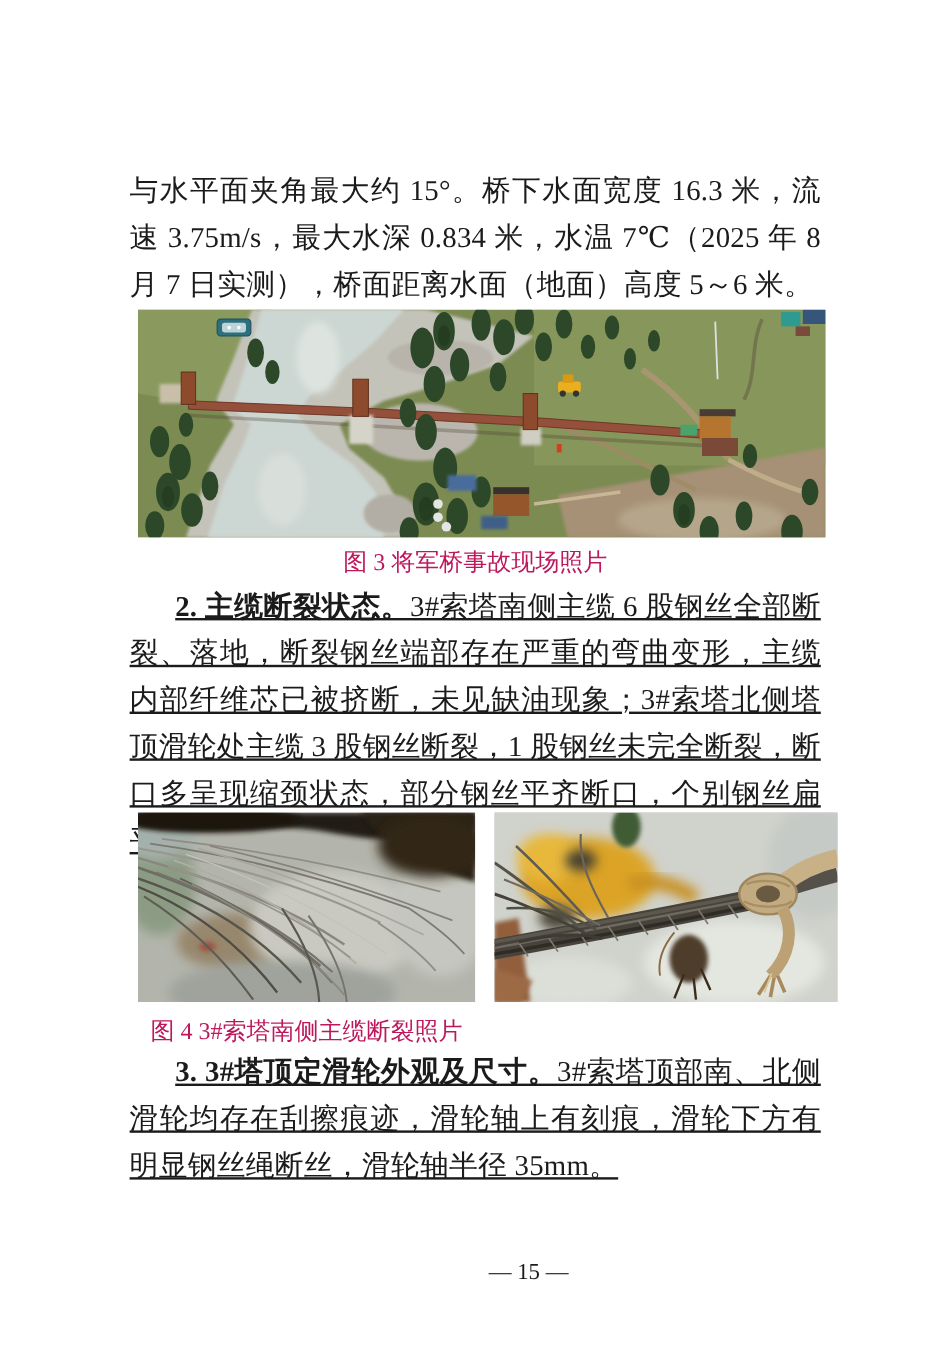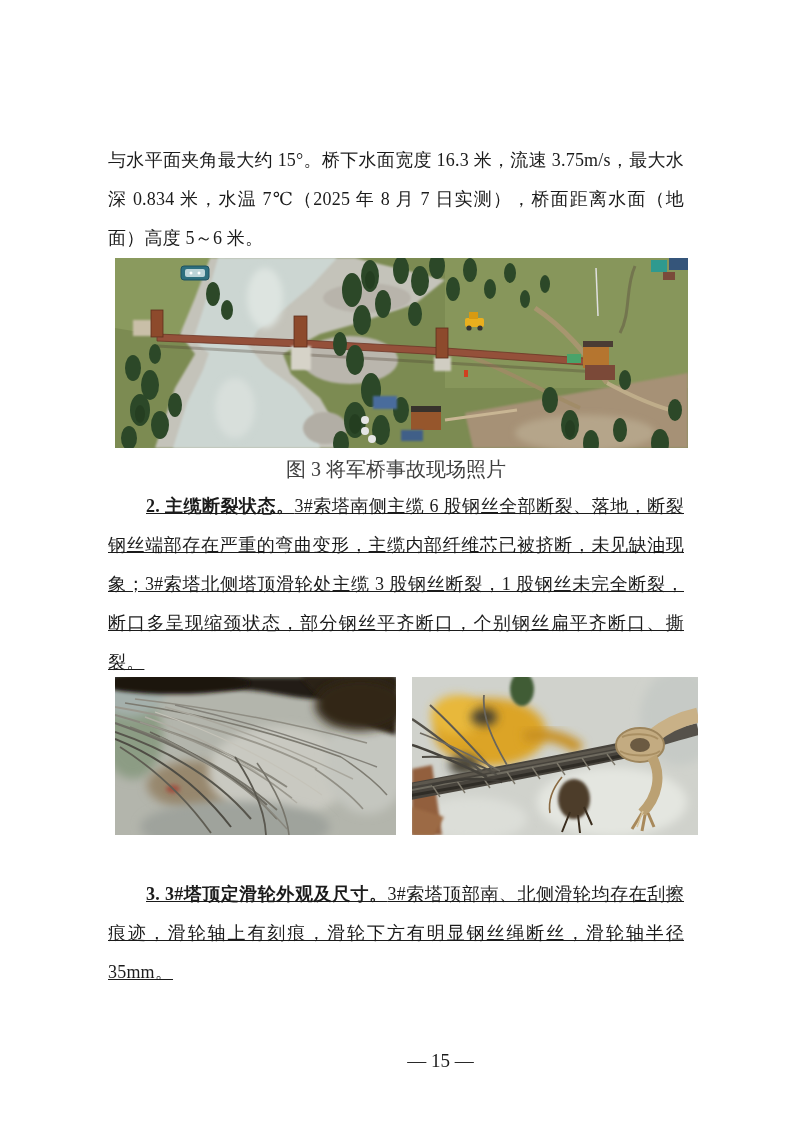--- a/index.html
+++ b/index.html
@@ -8,35 +8,35 @@
     width:793px;height:1122px;
     background:#ffffff;
     overflow:hidden;
     font-family:"Liberation Serif","DejaVu Serif",serif;
     color:#1b1b1b;
   }
   .para{
     position:absolute;
     left:108px;width:576px;
     margin:0;
-    font-size:18px;
+    font-size:24px;
     line-height:39px;
     text-align:justify;
     text-align-last:left;
     letter-spacing:0.2px;
   }
   .para.indent{text-indent:38px;text-decoration:underline;}
   .lead{font-weight:bold;}
   .caption{
     position:absolute;
     margin:0;
     font-size:20px;
     line-height:26px;
     text-align:center;
-    color:#404040;
+    color:#be185d;
   }
   .photo{
     position:absolute;
     margin:0;padding:0;
     overflow:hidden;
     background:#cccccc;
   }
   .photo svg{display:block;}
   .page-number{
     position:absolute;
@@ -296,18 +296,19 @@
       </g>
 
       <g>
         <ellipse cx="162" cy="122" rx="16" ry="20" fill="#4e3d2a" filter="url(#gb2)"></ellipse>
         <path d="M158,135 L150,155 M166,138 L168,156 M172,130 L180,148" stroke="#3a2d1e" stroke-width="2" fill="none"></path>
         <path d="M150,100 C140,112 136,124 138,136" stroke="#8a6a42" stroke-width="1.6" fill="none"></path>
       </g>
     </svg>
   </figure>
 
+  <div class="caption" style="left:115px;top:847px;width:281px">图 4 3#索塔南侧主缆断裂照片</div>
 
   <p class="para indent" style="top:875px"><span class="lead">3. 3#塔顶定滑轮外观及尺寸。</span><span>3#索塔顶部南、北侧滑轮均存在刮擦痕迹，滑轮轴上有刻痕，滑轮下方有明显钢丝绳断丝，滑轮轴半径 35mm。</span></p>
 
   <div class="page-number">— 15 —</div>
 
 </div>
 
 </body></html>

